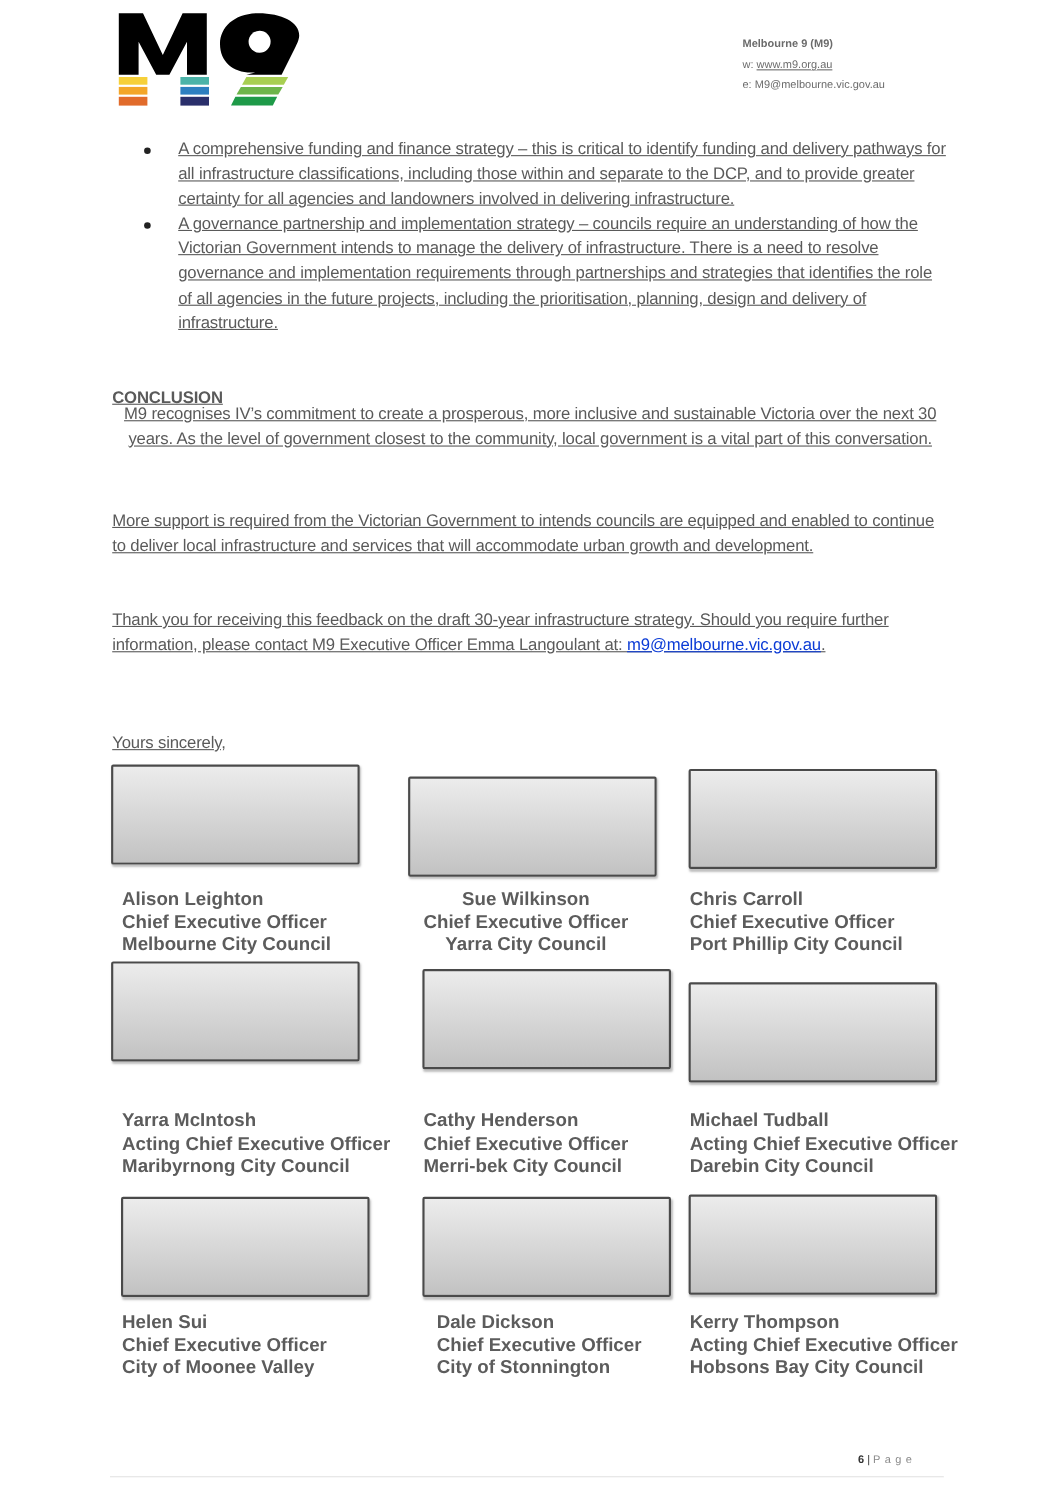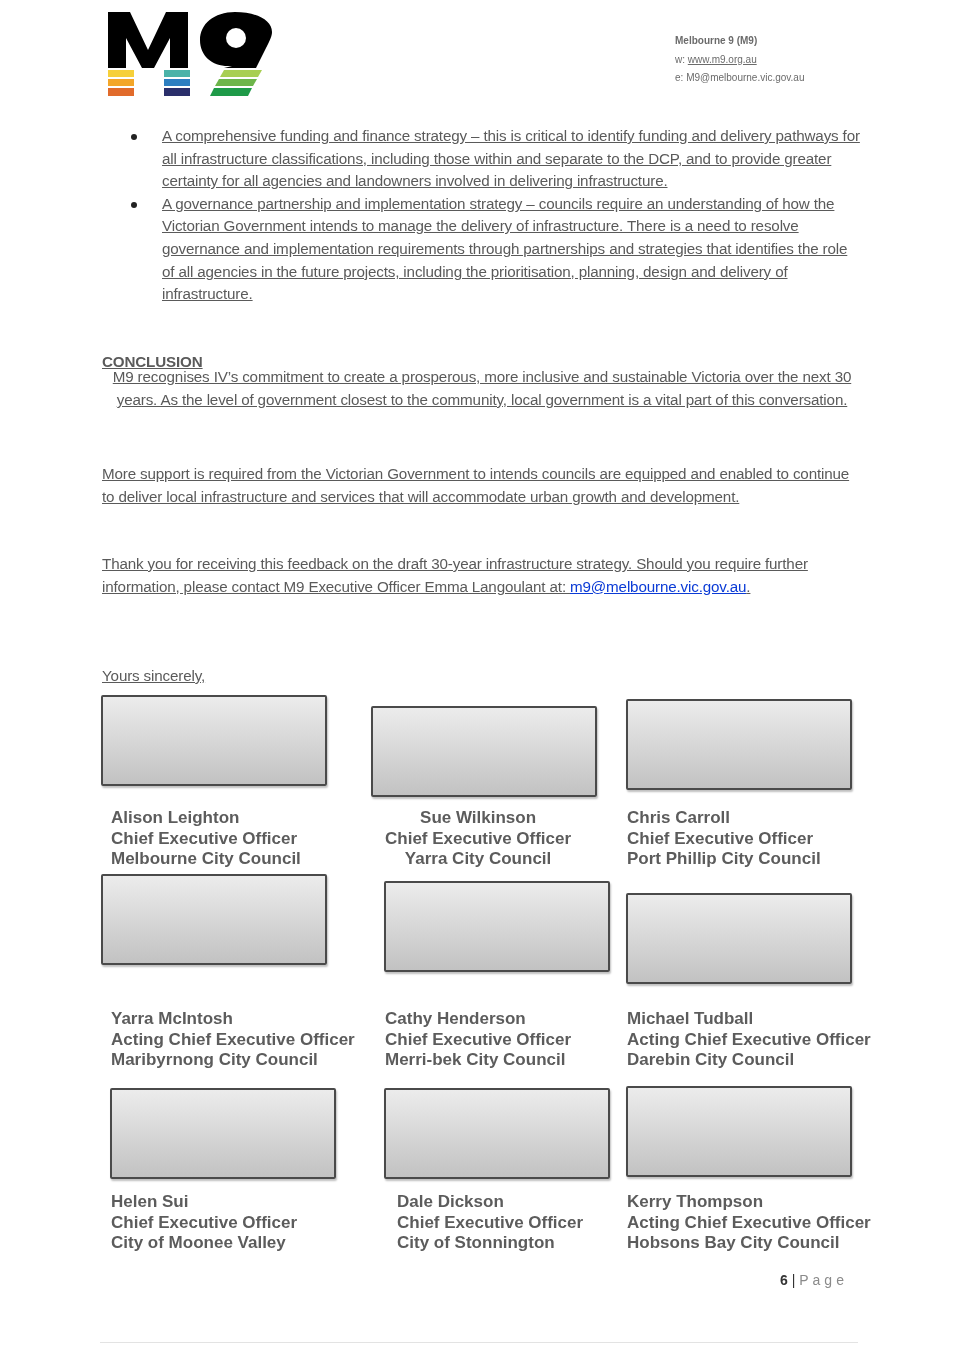--- a/index.html
+++ b/index.html
@@ -16,21 +16,21 @@
   .heading { top: 351px; font-weight: bold; text-decoration: underline; }
   .para1 { top: 366px; text-align: center; }
   .para2 { top: 463px; }
   .para3 { top: 553px; }
   .para3 a { color: #0b3bd6; text-decoration: underline; }
   .closing { top: 665px; }
   .sig-box { position: absolute; width: 222px; height: 87px; border: 2px solid #4a4a4a; border-radius: 2px;
              background: linear-gradient(#ececec, #c2c2c2); box-shadow: 1px 2px 2px rgba(0,0,0,0.25); box-sizing: border-box; }
   .sig-text { position: absolute; font-size: 17px; line-height: 20.6px; font-weight: bold; color: #5c5c5c; white-space: nowrap; }
   .footer-line { position: absolute; left: 100px; top: 1342px; width: 758px; height: 1px; background: #e3e3e3; }
-  .page-num { position: absolute; left: 780px; top: 1272px; font-size: 14px; color: #333; }
+  .page-num { position: absolute; left: 780px; top: 1322px; font-size: 10px; color: #333; }
   .page-num .num { font-weight: bold; }
   .page-num .word { color: #8a8a8a; letter-spacing: 4px; }
 </style>
 </head>
 <body>
 
 <svg class="logo" viewBox="0 0 168 90">
 
   <path d="M2 2 L24 2 L42 40 L60 2 L82 2 L82 58 L64 58 L64 28 L48 58 L36 58 L20 28 L20 58 L2 58 Z" fill="#000"></path>
 

